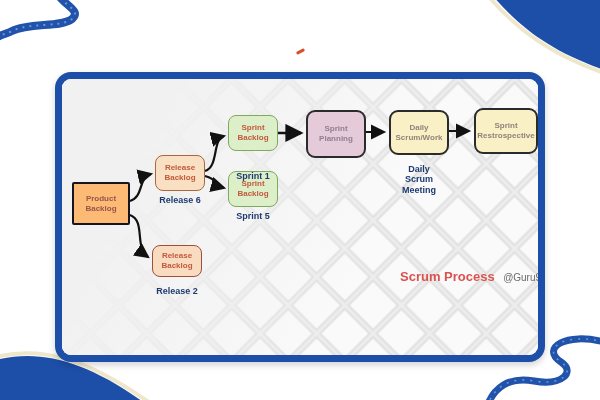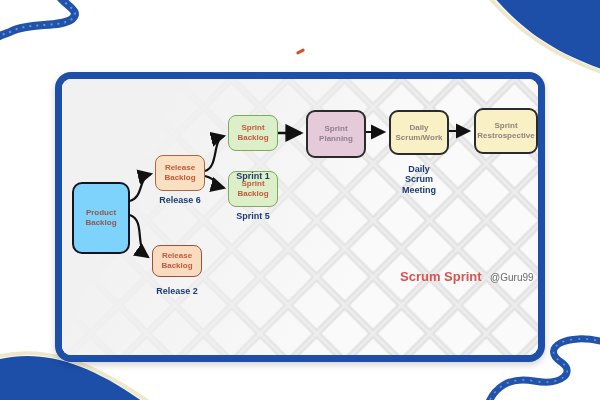--- a/index.html
+++ b/index.html
@@ -29,22 +29,22 @@
   .bg-pattern { position:absolute; left:0; top:0; width:476px; height:276px; }
   .bg-fade { position:absolute; inset:0;
              background:linear-gradient(115deg, rgba(241,241,241,1) 18%,
                         rgba(241,241,241,.55) 42%, rgba(241,241,241,0) 64%); }
   .arrows { position:absolute; left:0; top:0; width:476px; height:276px; z-index:2; }
 
   
   .node { position:absolute; z-index:3; display:flex; align-items:center; justify-content:center;
           text-align:center; font-weight:bold; font-size:8px; line-height:1.2;
           white-space:pre-line; border-radius:8px; }
-  .n-product  { left:10px;  top:103px; width:58px; height:72px;
-                background:#7dd3fc; border:2.5px solid #15151f; border-radius:10px; color:#96564c; }
+  .n-product  { left:10px;  top:103px; width:58px; height:43px;
+                background:#fdba74; border:2.5px solid #15151f; border-radius:2px; color:#96564c; }
   .n-release1 { left:93px;  top:76px;  width:50px; height:36px;
                 background:#f9e0c2; border:1.6px solid #a8683f; color:#c25a3c; }
   .n-release2 { left:90px;  top:166px; width:50px; height:32px;
                 background:#f9dcc0; border:1.6px solid #9c4f3f; color:#c25a3c; }
   .n-sprint1  { left:166px; top:36px;  width:50px; height:36px;
                 background:#ddefc9; border:1.6px solid #7fa860; color:#c25a3c; }
   .n-sprint2  { left:166px; top:92px;  width:50px; height:36px;
                 background:#ddefc9; border:1.6px solid #7fa860; color:#c25a3c; }
   .n-planning { left:244px; top:31px;  width:60px; height:48px;
                 background:#e5cada; border:2px solid #2b2b2b; border-radius:9px; color:#8f7f92; }
@@ -145,20 +145,20 @@
 
       <div class="caption cap-r1">Release 6</div>
       <div class="caption cap-r2">Release 2</div>
       <div class="caption cap-s1">Sprint 1</div>
       <div class="caption cap-s2">Sprint 5</div>
       <div class="caption cap-daily">Daily
 Scrum
 Meeting</div>
 
       <div class="watermark">
-        <span class="wm-title">Scrum Sprint</span>
+        <span class="wm-title">Scrum Process</span>
         <span class="wm-credit">@Guru99</span>
       </div>
 
     </div>
   </div>
 
 </div>
 
 </body></html>

